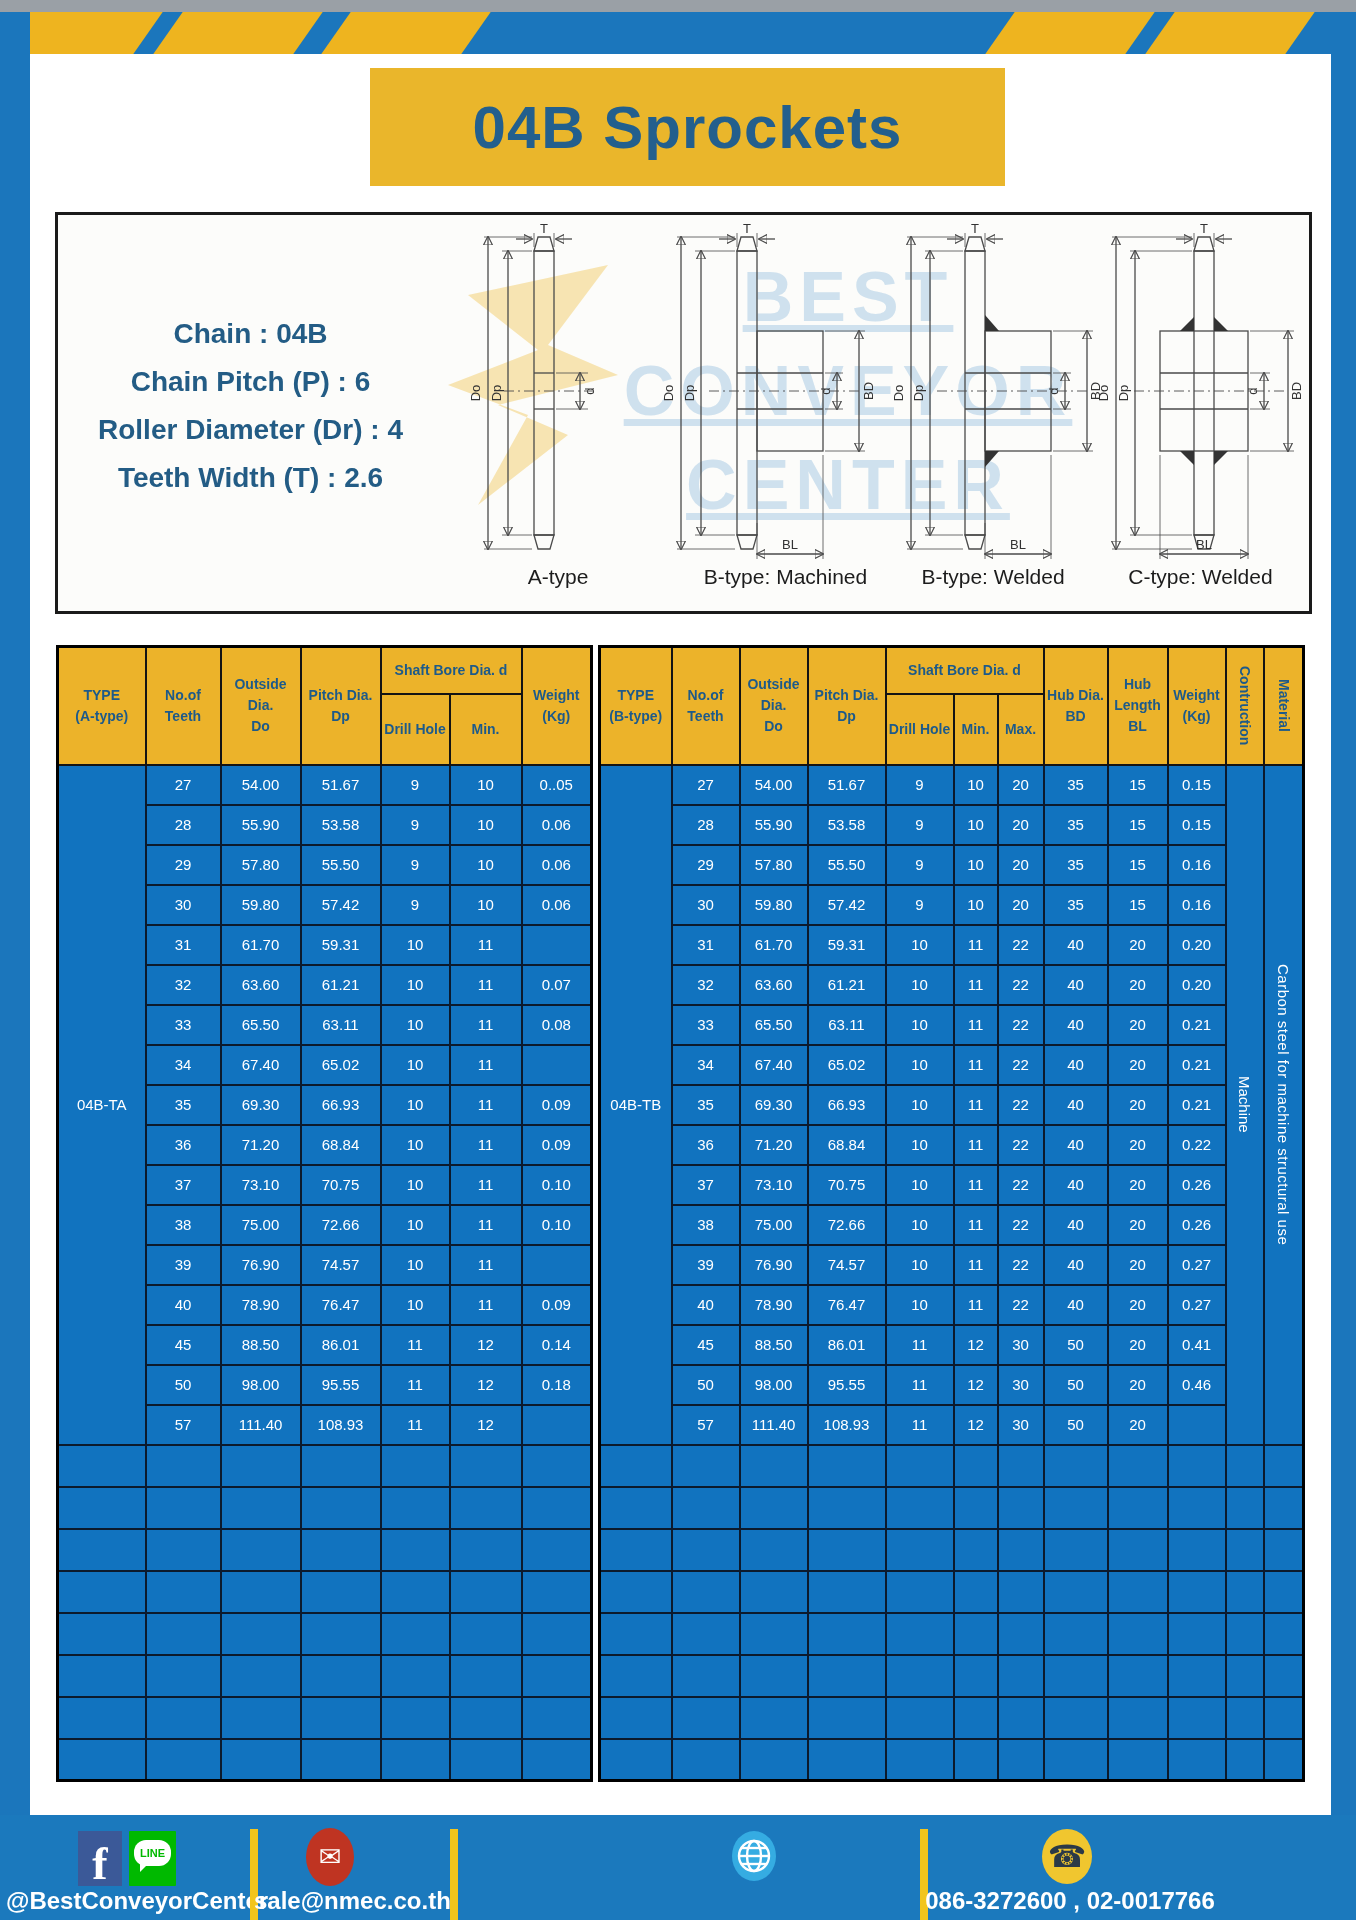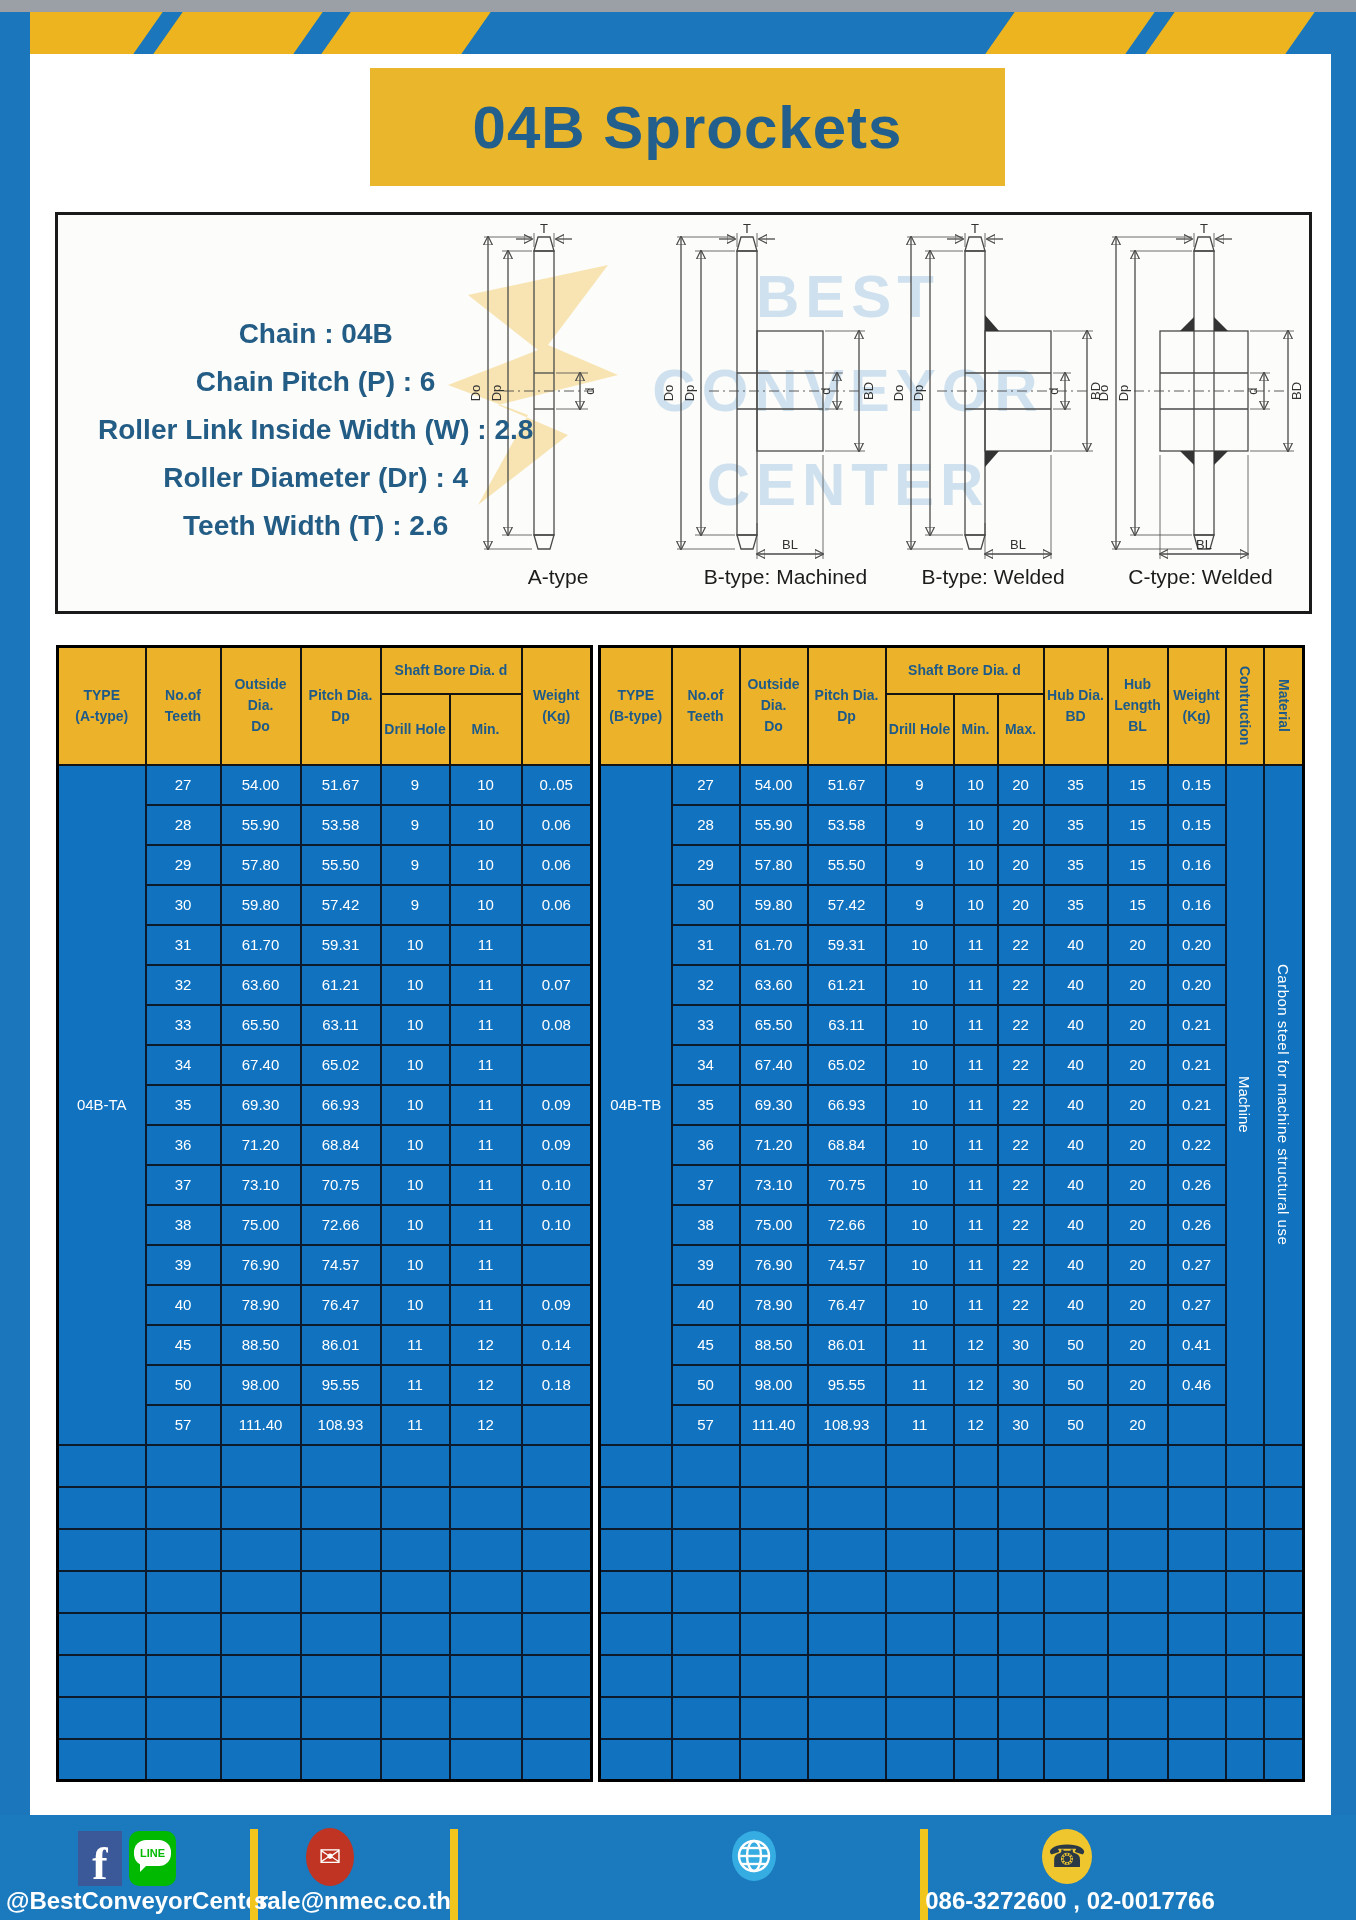--- a/index.html
+++ b/index.html
@@ -14,22 +14,22 @@
   .banner{position:absolute;left:370px;top:56px;width:635px;height:118px;background:#eab62b;
           display:flex;align-items:center;justify-content:center;}
   .banner .title{font-size:60px;font-weight:bold;color:#235f8d;letter-spacing:1px;}
   
   .infobox{position:absolute;left:55px;top:200px;width:1257px;height:402px;background:#fcfcfa;
            border:3px solid #1a1a1a;box-sizing:border-box;}
   .specs{position:absolute;left:40px;top:95px;z-index:3;}
   .specs div{font-size:28px;font-weight:bold;color:#235c85;line-height:48px;white-space:nowrap;text-align:center;}
   .watermark{position:absolute;left:380px;top:25px;width:680px;height:330px;z-index:1;pointer-events:none;}
   .wm-text{position:absolute;left:130px;top:10px;width:560px;text-align:center;
-           font-size:60px;line-height:94px;font-weight:bold;letter-spacing:6px;
-           color:rgba(145,188,222,0.42);}
+           font-size:70px;line-height:94px;font-weight:bold;letter-spacing:6px;
+           color:rgba(145,188,222,0.42);text-decoration:underline;}
   .wm-bird{position:absolute;left:0;top:15px;}
   .diag{position:absolute;top:8px;z-index:2;}
   .diag-caption{position:absolute;top:350px;height:30px;font-size:21px;color:#1c1c1c;
                 text-align:center;z-index:2;font-weight:500;}
   
   table.spec{position:absolute;border-collapse:collapse;table-layout:fixed;background:#1173bf;
              border:3px solid #000;}
   table.spec th{background:#ecb32a;color:#1d5a8a;font-weight:bold;font-size:14px;
                 border:2px solid #141414;text-align:center;vertical-align:middle;
                 white-space:pre-line;padding:0;line-height:1.5;}
@@ -42,21 +42,21 @@
   td.type-cell{font-size:15px;}
   
   .footer{position:absolute;left:0;top:1803px;width:1356px;height:117px;background:#1b79bd;}
   .footer .ftext{position:absolute;top:72px;font-size:24px;font-weight:bold;color:#ffffff;
                  text-align:center;white-space:nowrap;}
   .fdivider{position:absolute;top:14px;width:8px;height:92px;background:#f2c51d;}
   .fb-icon{position:absolute;left:78px;top:16px;width:44px;height:55px;background:#3b5998;
            color:#fff;font-family:"Liberation Serif",serif;font-weight:bold;font-size:46px;
            display:flex;align-items:flex-end;justify-content:center;overflow:hidden;line-height:0.95;}
   .line-icon{position:absolute;left:129px;top:16px;width:47px;height:55px;background:#00b900;
-             border-radius:10px;}
+             border-radius:1px;}
   .line-bubble{position:absolute;left:5px;top:9px;width:37px;height:26px;background:#fff;
                border-radius:12px;display:flex;align-items:center;justify-content:center;
                font-size:11px;font-weight:bold;color:#00b900;}
   .line-bubble:after{content:"";position:absolute;left:6px;bottom:-6px;border:5px solid transparent;
                      border-top-color:#fff;border-left-color:#fff;}
   .mail-icon{position:absolute;left:306px;top:13px;width:48px;height:58px;background:#bf3422;
              border-radius:50%;color:#fff;display:flex;align-items:center;justify-content:center;
              font-size:27px;}
   .globe-icon{position:absolute;left:731px;top:15px;}
   .phone-icon{position:absolute;left:1042px;top:14px;width:50px;height:55px;background:#f0c62f;
@@ -97,21 +97,20 @@
       <div class="wm-text">
         <div>BEST</div>
         <div>CONVEYOR</div>
         <div>CENTER</div>
       </div>
     </div>
 
     <div class="specs">
       <div>Chain : 04B</div>
       <div>Chain Pitch (P) : 6</div>
-      <div>Roller Link Inside Width (W) : 2.8</div>
       <div>Roller Diameter (Dr) : 4</div>
       <div>Teeth Width (T) : 2.6</div>
     </div>
 
     <svg class="diag" style="left:410px" width="160" height="340" viewBox="0 0 160 340">
       <defs>
           <marker id="ah1" viewBox="0 0 10 10" refX="9" refY="5" markerWidth="7" markerHeight="7" orient="auto-start-reverse">
             <path d="M0 0L10 5L0 10z" fill="#4a4a4a" stroke="none"></path>
           </marker>
         </defs>

